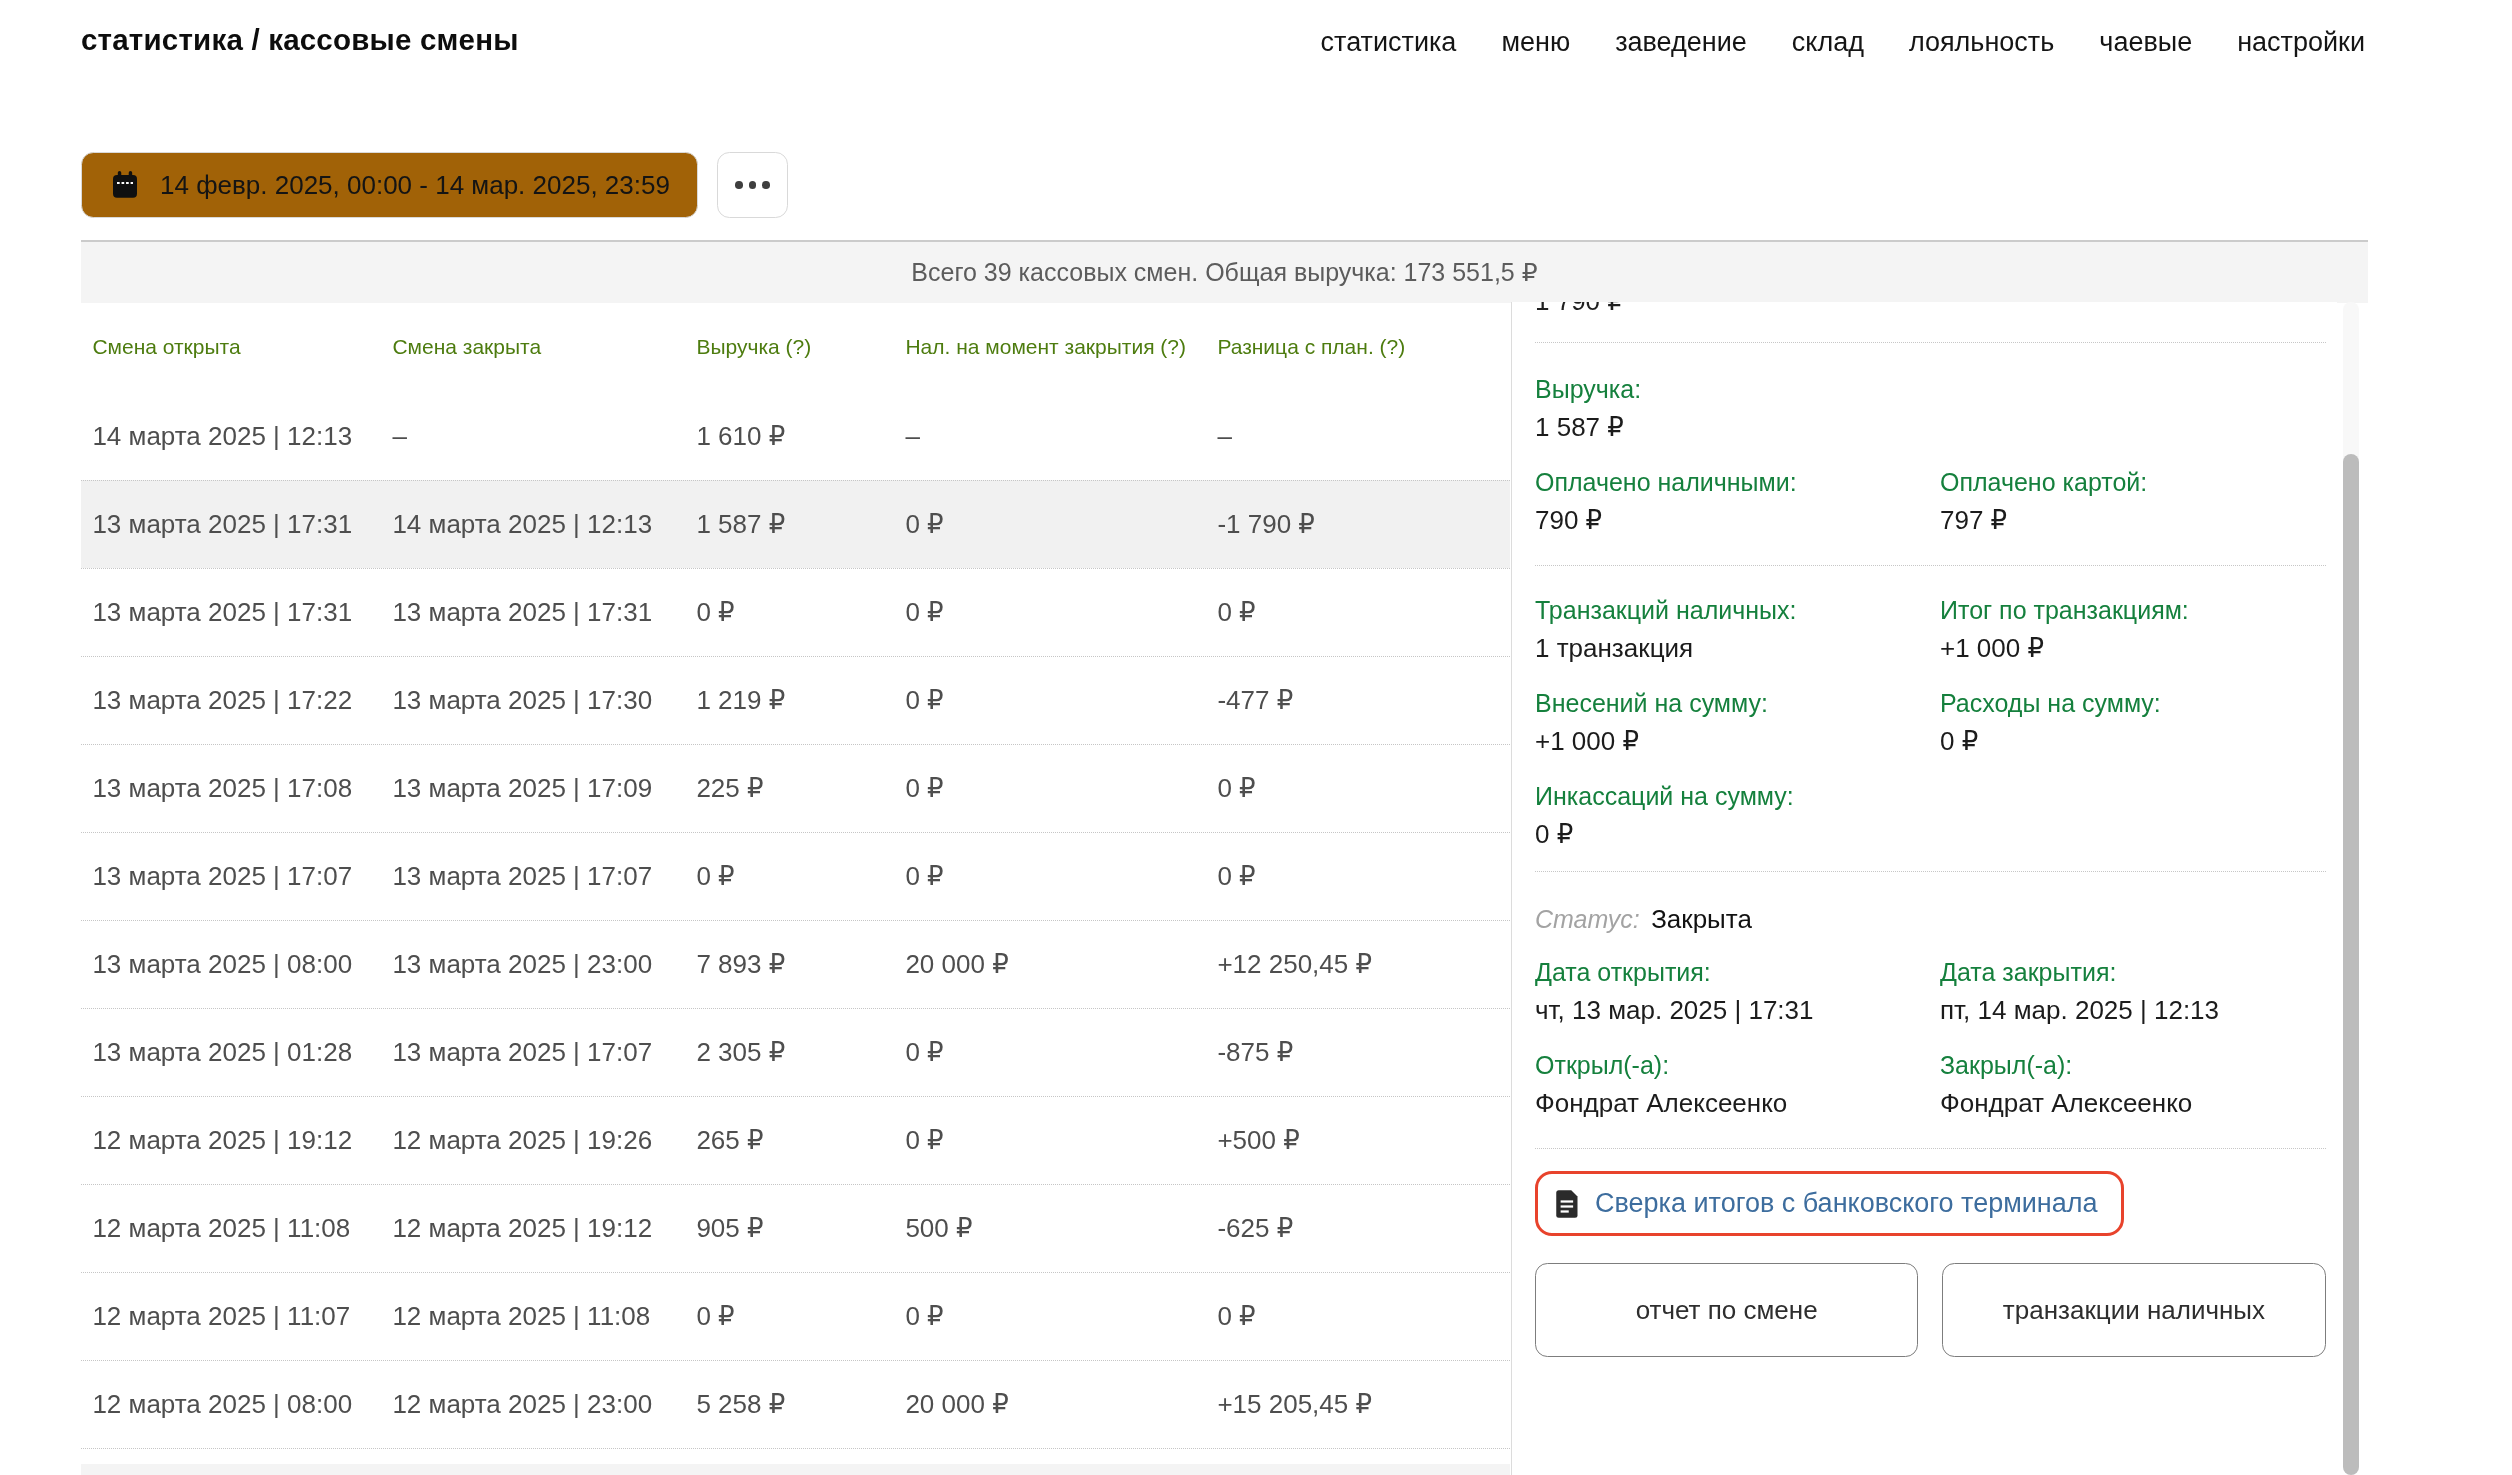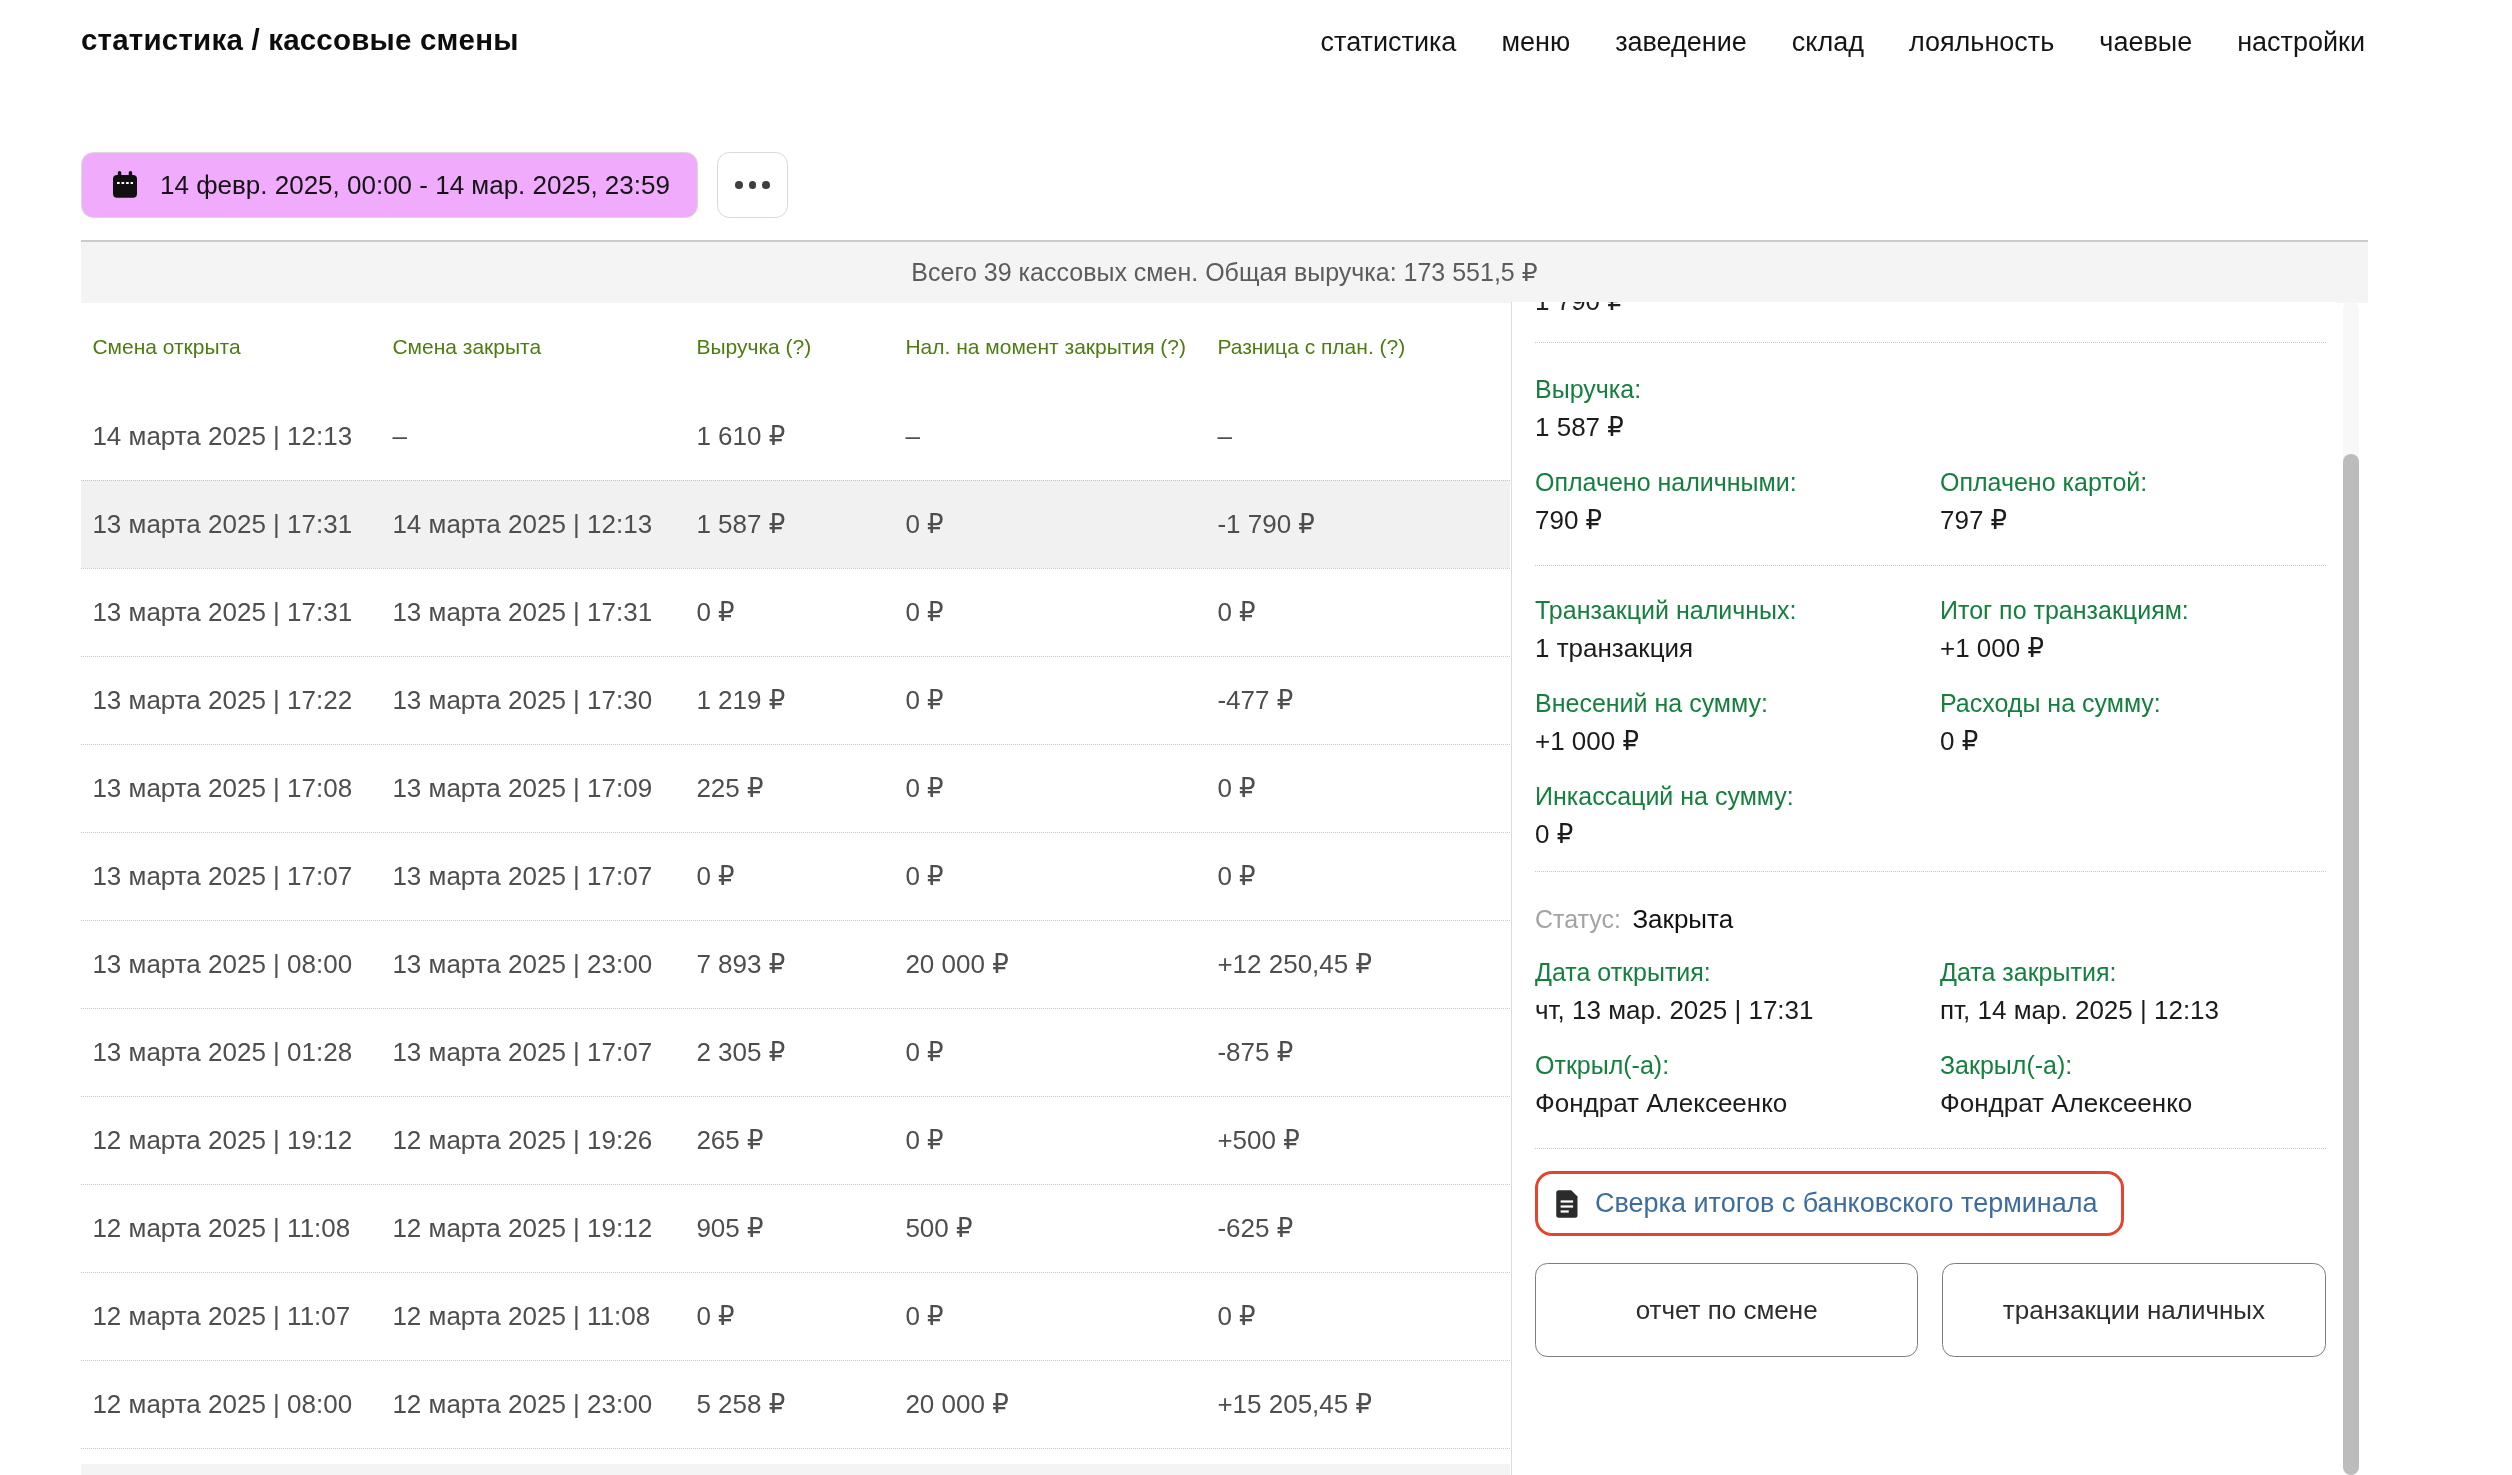--- a/index.html
+++ b/index.html
@@ -17,21 +17,21 @@
   .top-nav {
     position:absolute; right:147px; top:27px;
     display:flex; gap:45px; align-items:baseline;
   }
   .nav-item { font-size:27px; color:#151515; cursor:pointer; white-space:nowrap; }
 
   
   .toolbar { position:absolute; left:81px; top:152px; display:flex; gap:19px; }
   .date-btn {
     height:66px; display:flex; align-items:center; gap:19px;
-    padding:0 27px; background:#f0abfc;
+    padding:0 27px; background:#a16207;
     border:1.9px solid #d9d9d9; border-radius:12.4px;
     font-size:26px; color:#141414; cursor:pointer;
   }
   .more-btn {
     width:71px; height:66px; display:flex; align-items:center; justify-content:center; gap:5.7px;
     background:#fff; border:1.9px solid #d9d9d9; border-radius:12.4px; cursor:pointer;
   }
   .more-btn i { width:7.6px; height:7.6px; border-radius:50%; background:#3f3f3f; }
 
   
@@ -68,21 +68,21 @@
   .sep2 { margin-top:28.5px; }
   .sep3 { margin-top:21px; }
   .sep4 { margin-top:28.5px; }
   .p-row { display:grid; grid-template-columns:405px 1fr; }
   .p-field .p-label { font-size:25px; color:#15803d; line-height:28.5px; }
   .p-field .p-value { font-size:26px; color:#1c1c1c; line-height:32px; margin-top:7.6px; white-space:nowrap; }
   .mt-lg { margin-top:32px; }
   .mt-md { margin-top:25px; }
   .mt-sm { margin-top:23px; }
   .status-line { margin-top:32px; display:flex; gap:11.4px; align-items:baseline; }
-  .status-line .p-label { font-size:25px; color:#a3a3a3; }
+  .status-line .p-label { font-size:25px; color:#a3a3a3;font-style:italic; }
   .status-line .p-value { font-size:26px; color:#111; }
 
   .recon-box {
     margin-top:22px; display:inline-flex; align-items:center; gap:15px;
     padding:14.3px 23px 14.3px 17px; border:3.8px solid #e8432c; border-radius:17px;
     background:#fff; cursor:pointer;
   }
   .recon-link { font-size:27px; color:#3d6d9e; white-space:nowrap; }
 
   .panel-buttons { margin-top:27px; display:flex; gap:24px; }

